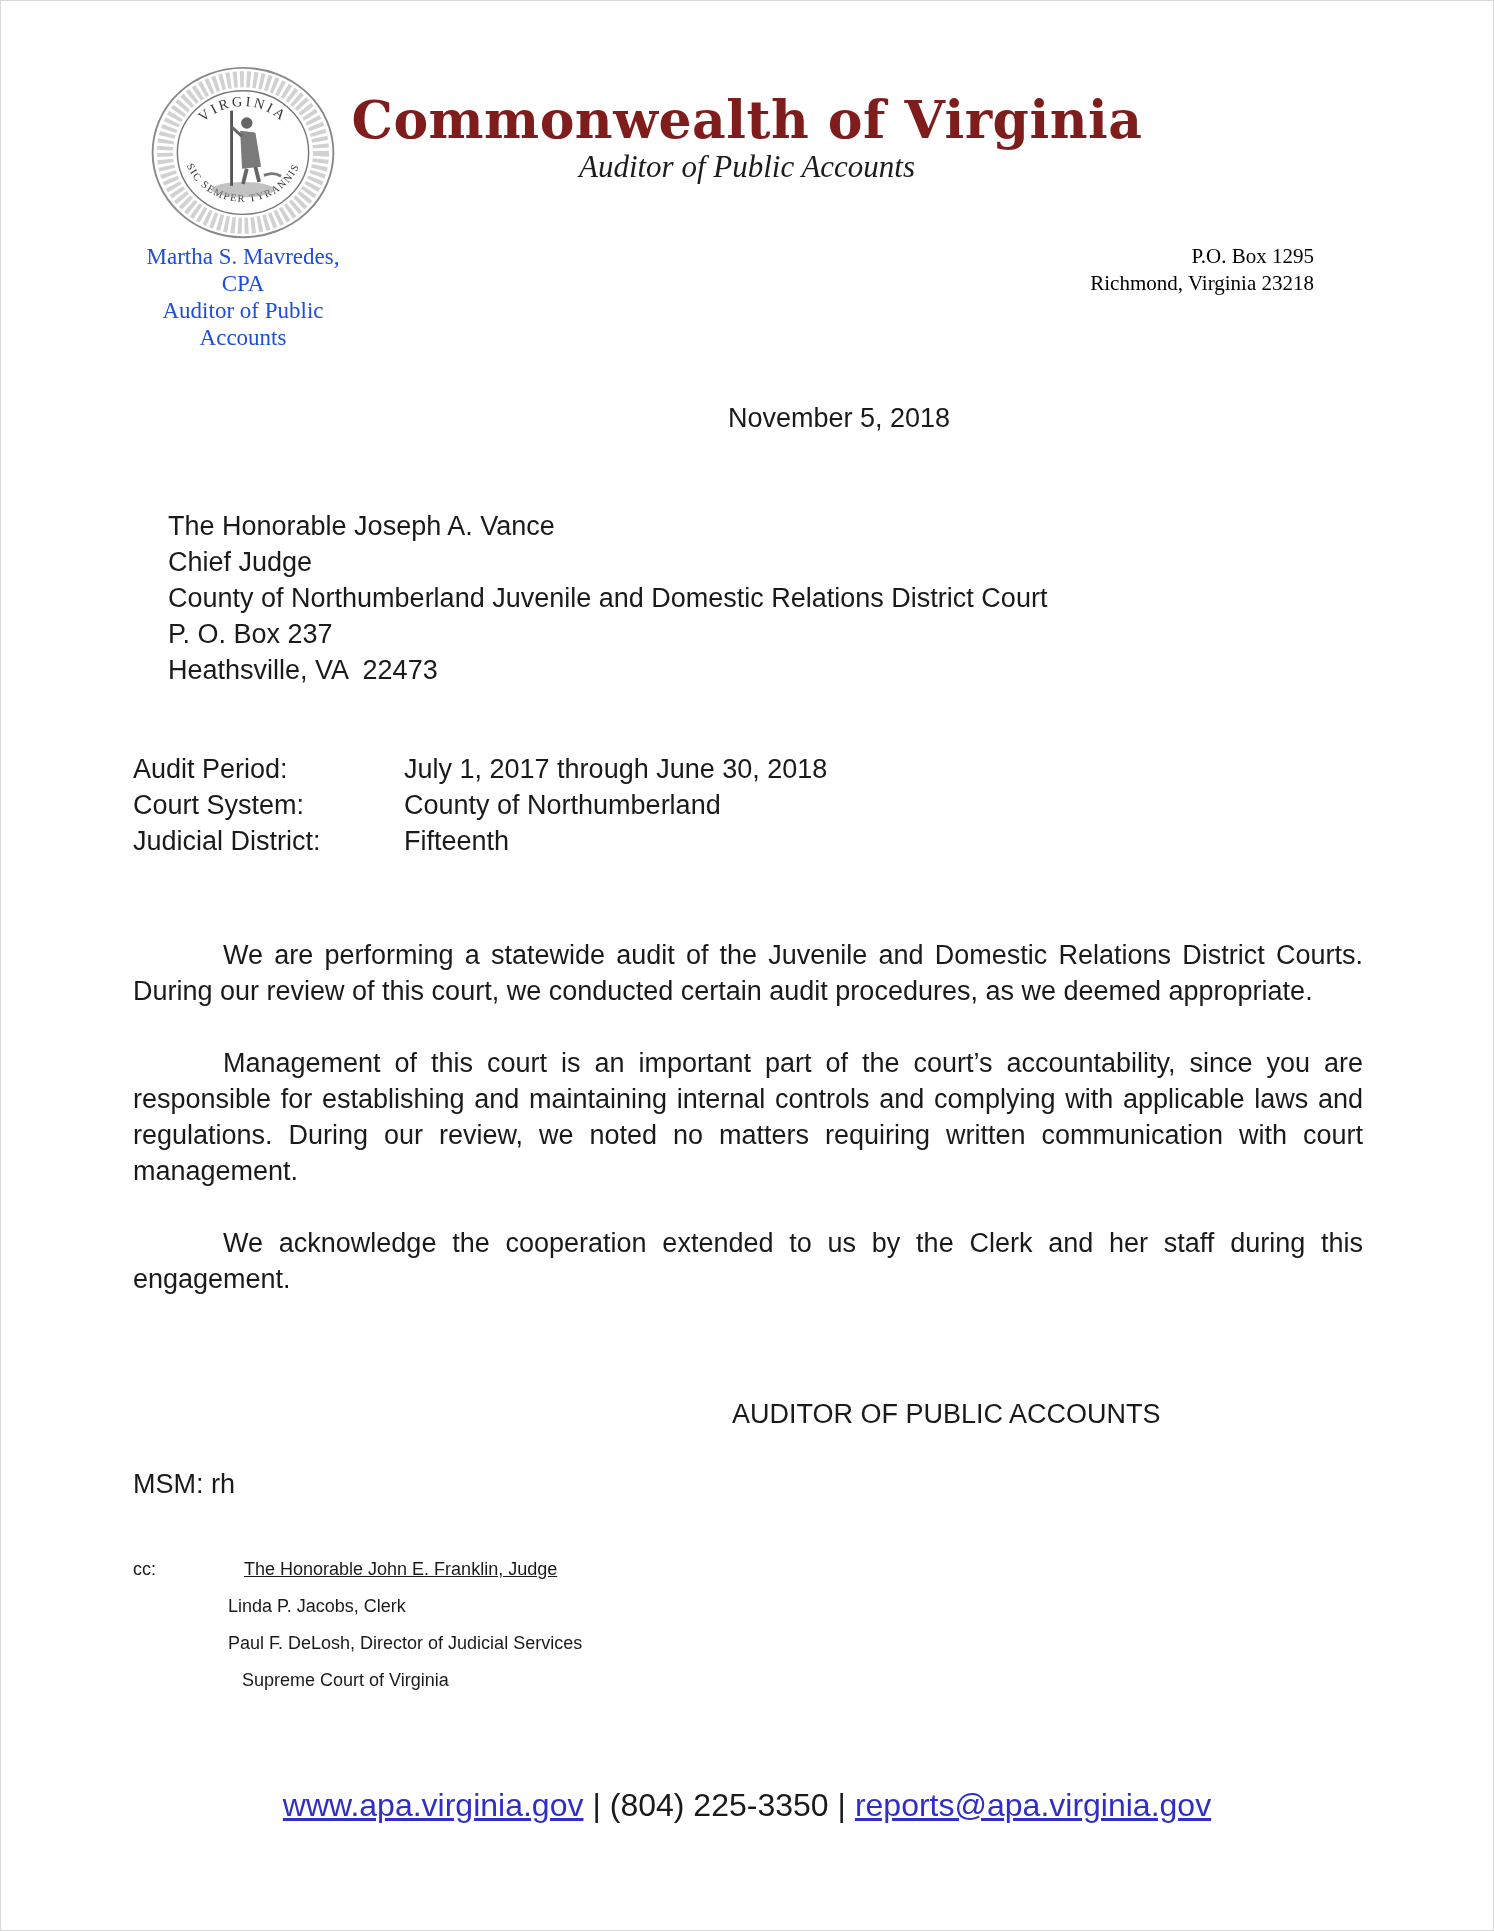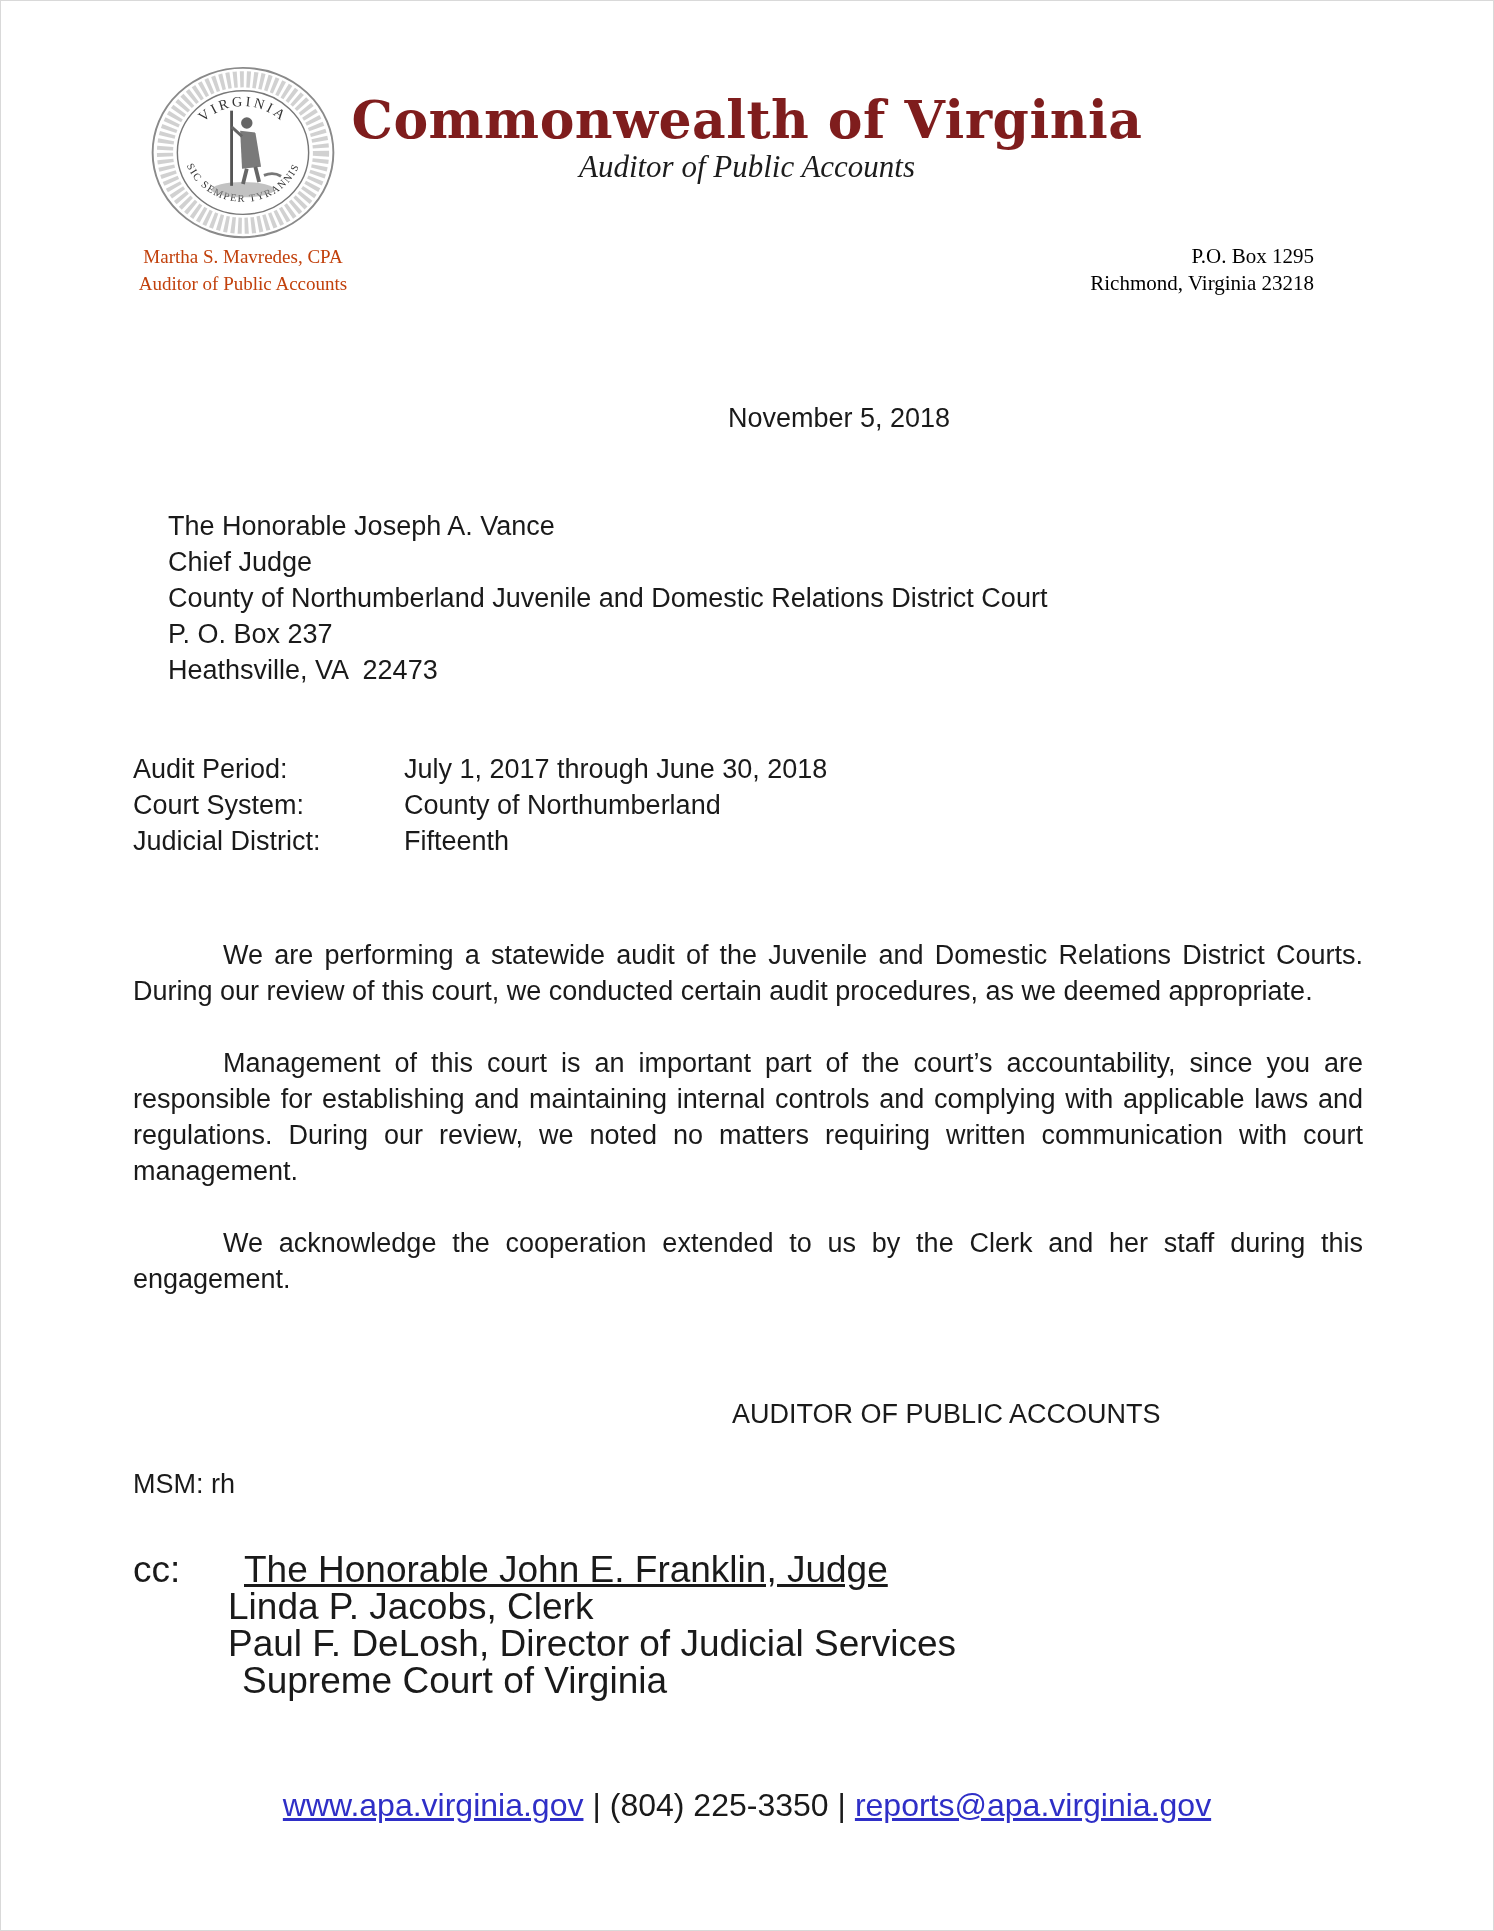--- a/index.html
+++ b/index.html
@@ -31,21 +31,21 @@
     font-family: "Liberation Serif", serif;
     font-style: italic;
     font-size: 31px;
     color: #1c1c1c;
   }
   .seal-wrap { position: absolute; left: 146px; top: 64px; width: 192px; height: 176px; }
   .official-block {
     position: absolute; left: 132px; top: 242px; width: 220px;
     text-align: center;
     font-family: "Liberation Serif", serif;
-    font-size: 19px; line-height: 27px; color: #c2410c;
+    font-size: 23px; line-height: 27px; color: #1d4ed8;
   }
   .return-address {
     position: absolute; right: 179px; top: 242px;
     text-align: right;
     font-family: "Liberation Serif", serif;
     font-size: 21px; line-height: 27px; color: #000000;
   }
 
   
   .date-line { position: absolute; left: 727px; top: 402px; font-size: 27px; }
@@ -64,21 +64,21 @@
 
   .letter-body {
     position: absolute; left: 132px; top: 936px; width: 1230px;
     font-size: 27px; line-height: 36px;
   }
   .letter-body p { margin: 0 0 36px 0; text-align: justify; text-indent: 90px; }
 
   .signature-org { position: absolute; left: 731px; top: 1398px; font-size: 27px; }
   .initials { position: absolute; left: 132px; top: 1468px; font-size: 27px; }
 
-  .cc-block { position: absolute; left: 132px; top: 1550px; font-size: 37px; line-height: 37px; }
+  .cc-block { position: absolute; left: 132px; top: 1550px; font-size: 18px; line-height: 37px; }
   .cc-row { display: flex; }
   .cc-label { width: 95px; flex: none; }
   .cc-line { margin-left: 95px; }
   .cc-line.indented { margin-left: 109px; }
   .cc-row .cc-line { margin-left: 16px; text-decoration: underline; }
 
   
   .footer {
     position: absolute; left: 0; right: 0; top: 1786px;
     text-align: center; font-size: 32px;

